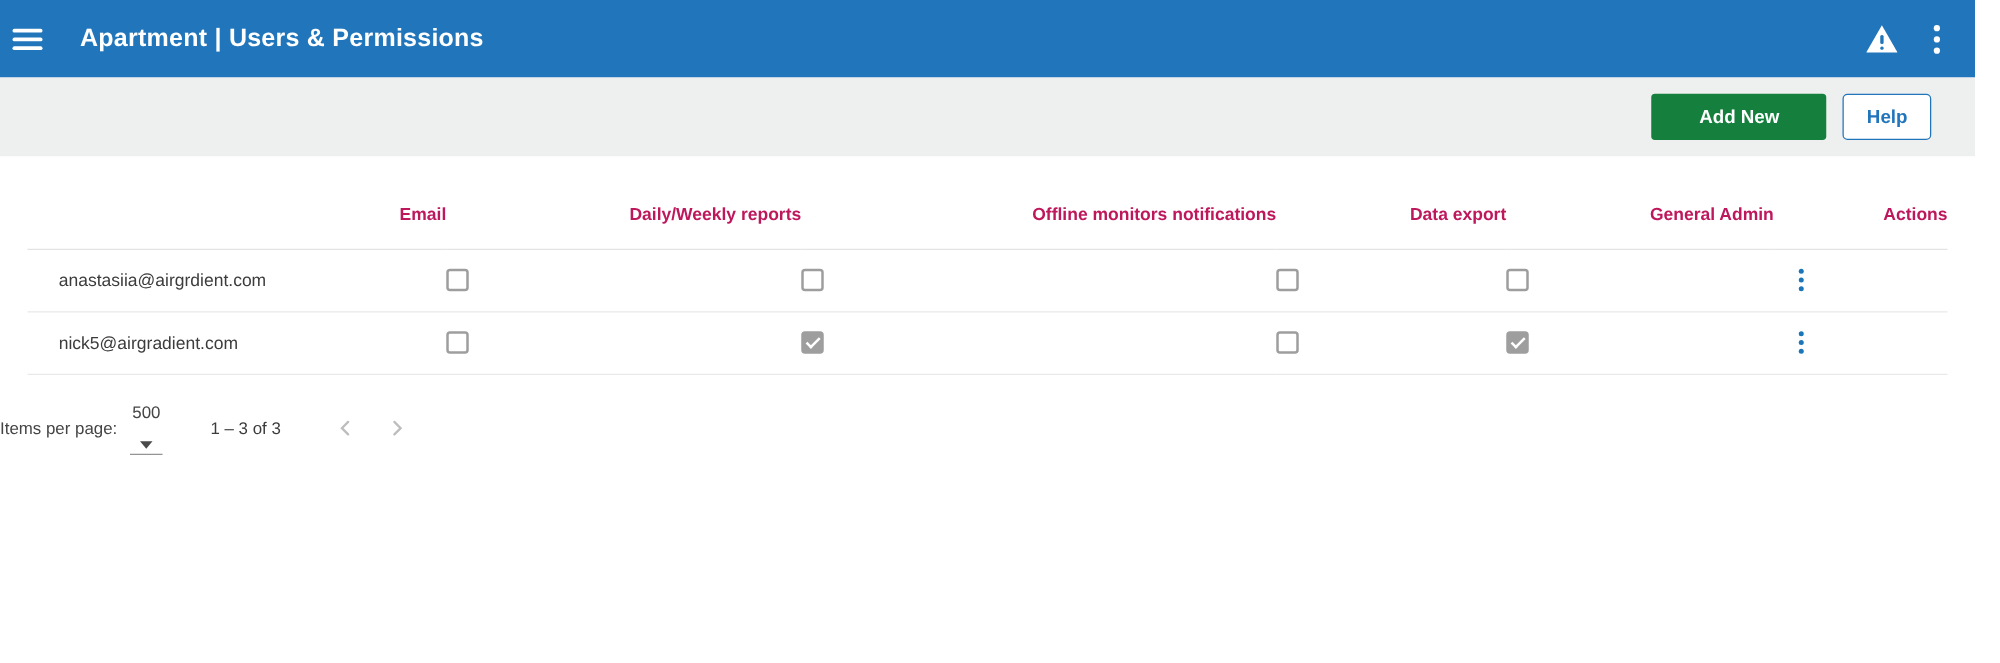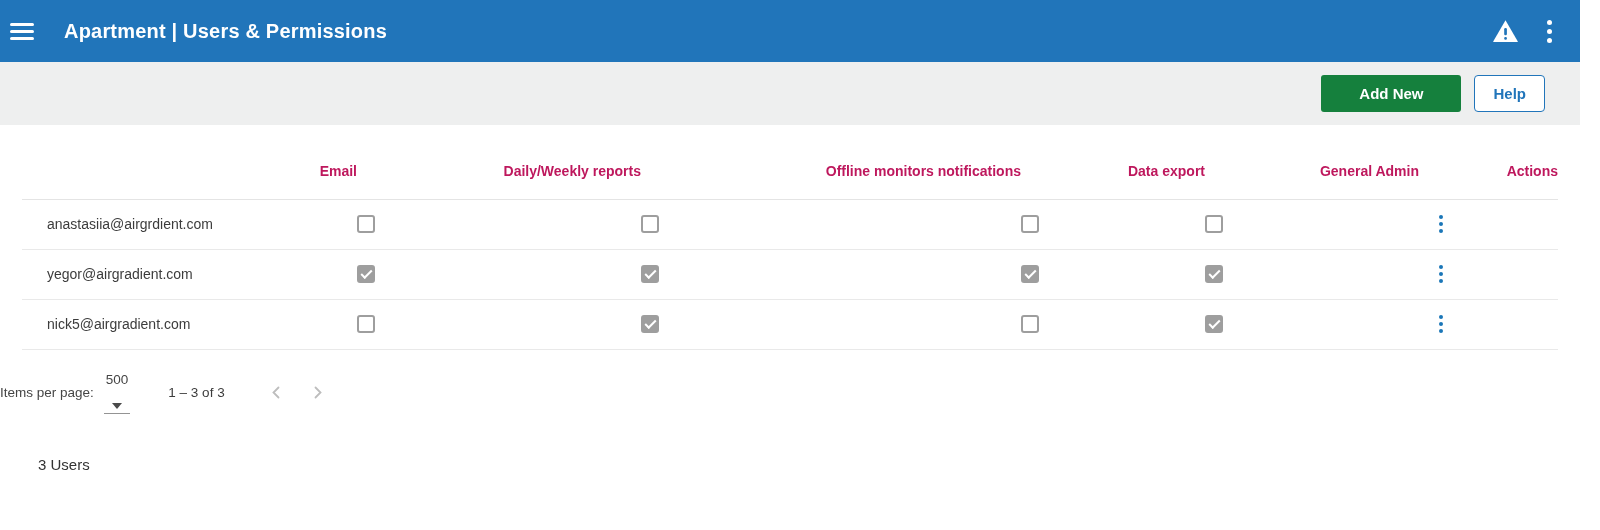--- a/index.html
+++ b/index.html
@@ -235,34 +235,20 @@
         <td><span class="checkbox"></span></td>
         <td>
           <button class="kebab-blue" aria-label="row actions">
             <i></i>
                 <i></i>
                 <i></i>
           </button>
         </td>
       </tr>
 
-      <tr>
-        <td>yegor@airgradient.com</td>
-        <td><span class="checkbox checked"></span></td>
-        <td><span class="checkbox checked"></span></td>
-        <td><span class="checkbox checked"></span></td>
-        <td><span class="checkbox checked"></span></td>
-        <td>
-          <button class="kebab-blue" aria-label="row actions">
-            <i></i>
-                <i></i>
-                <i></i>
-          </button>
-        </td>
-      </tr>
 
       <tr>
         <td>nick5@airgradient.com</td>
         <td><span class="checkbox"></span></td>
         <td><span class="checkbox checked"></span></td>
         <td><span class="checkbox"></span></td>
         <td><span class="checkbox checked"></span></td>
         <td>
           <button class="kebab-blue" aria-label="row actions">
             <i></i>
@@ -288,16 +274,15 @@
             </svg>
         </button>
         <button aria-label="next page">
           <svg width="15" height="15" viewBox="0 0 15 15">
               <path d="M5.5 2.5 L10.5 7.5 L5.5 12.5" stroke="#bdbdbd" stroke-width="1.8" fill="none" stroke-linecap="round"></path>
             </svg>
         </button>
       </div>
     </div>
 
-    <div class="user-count">3 Users</div>
 
   </div>
 </div>
 
 </body></html>

